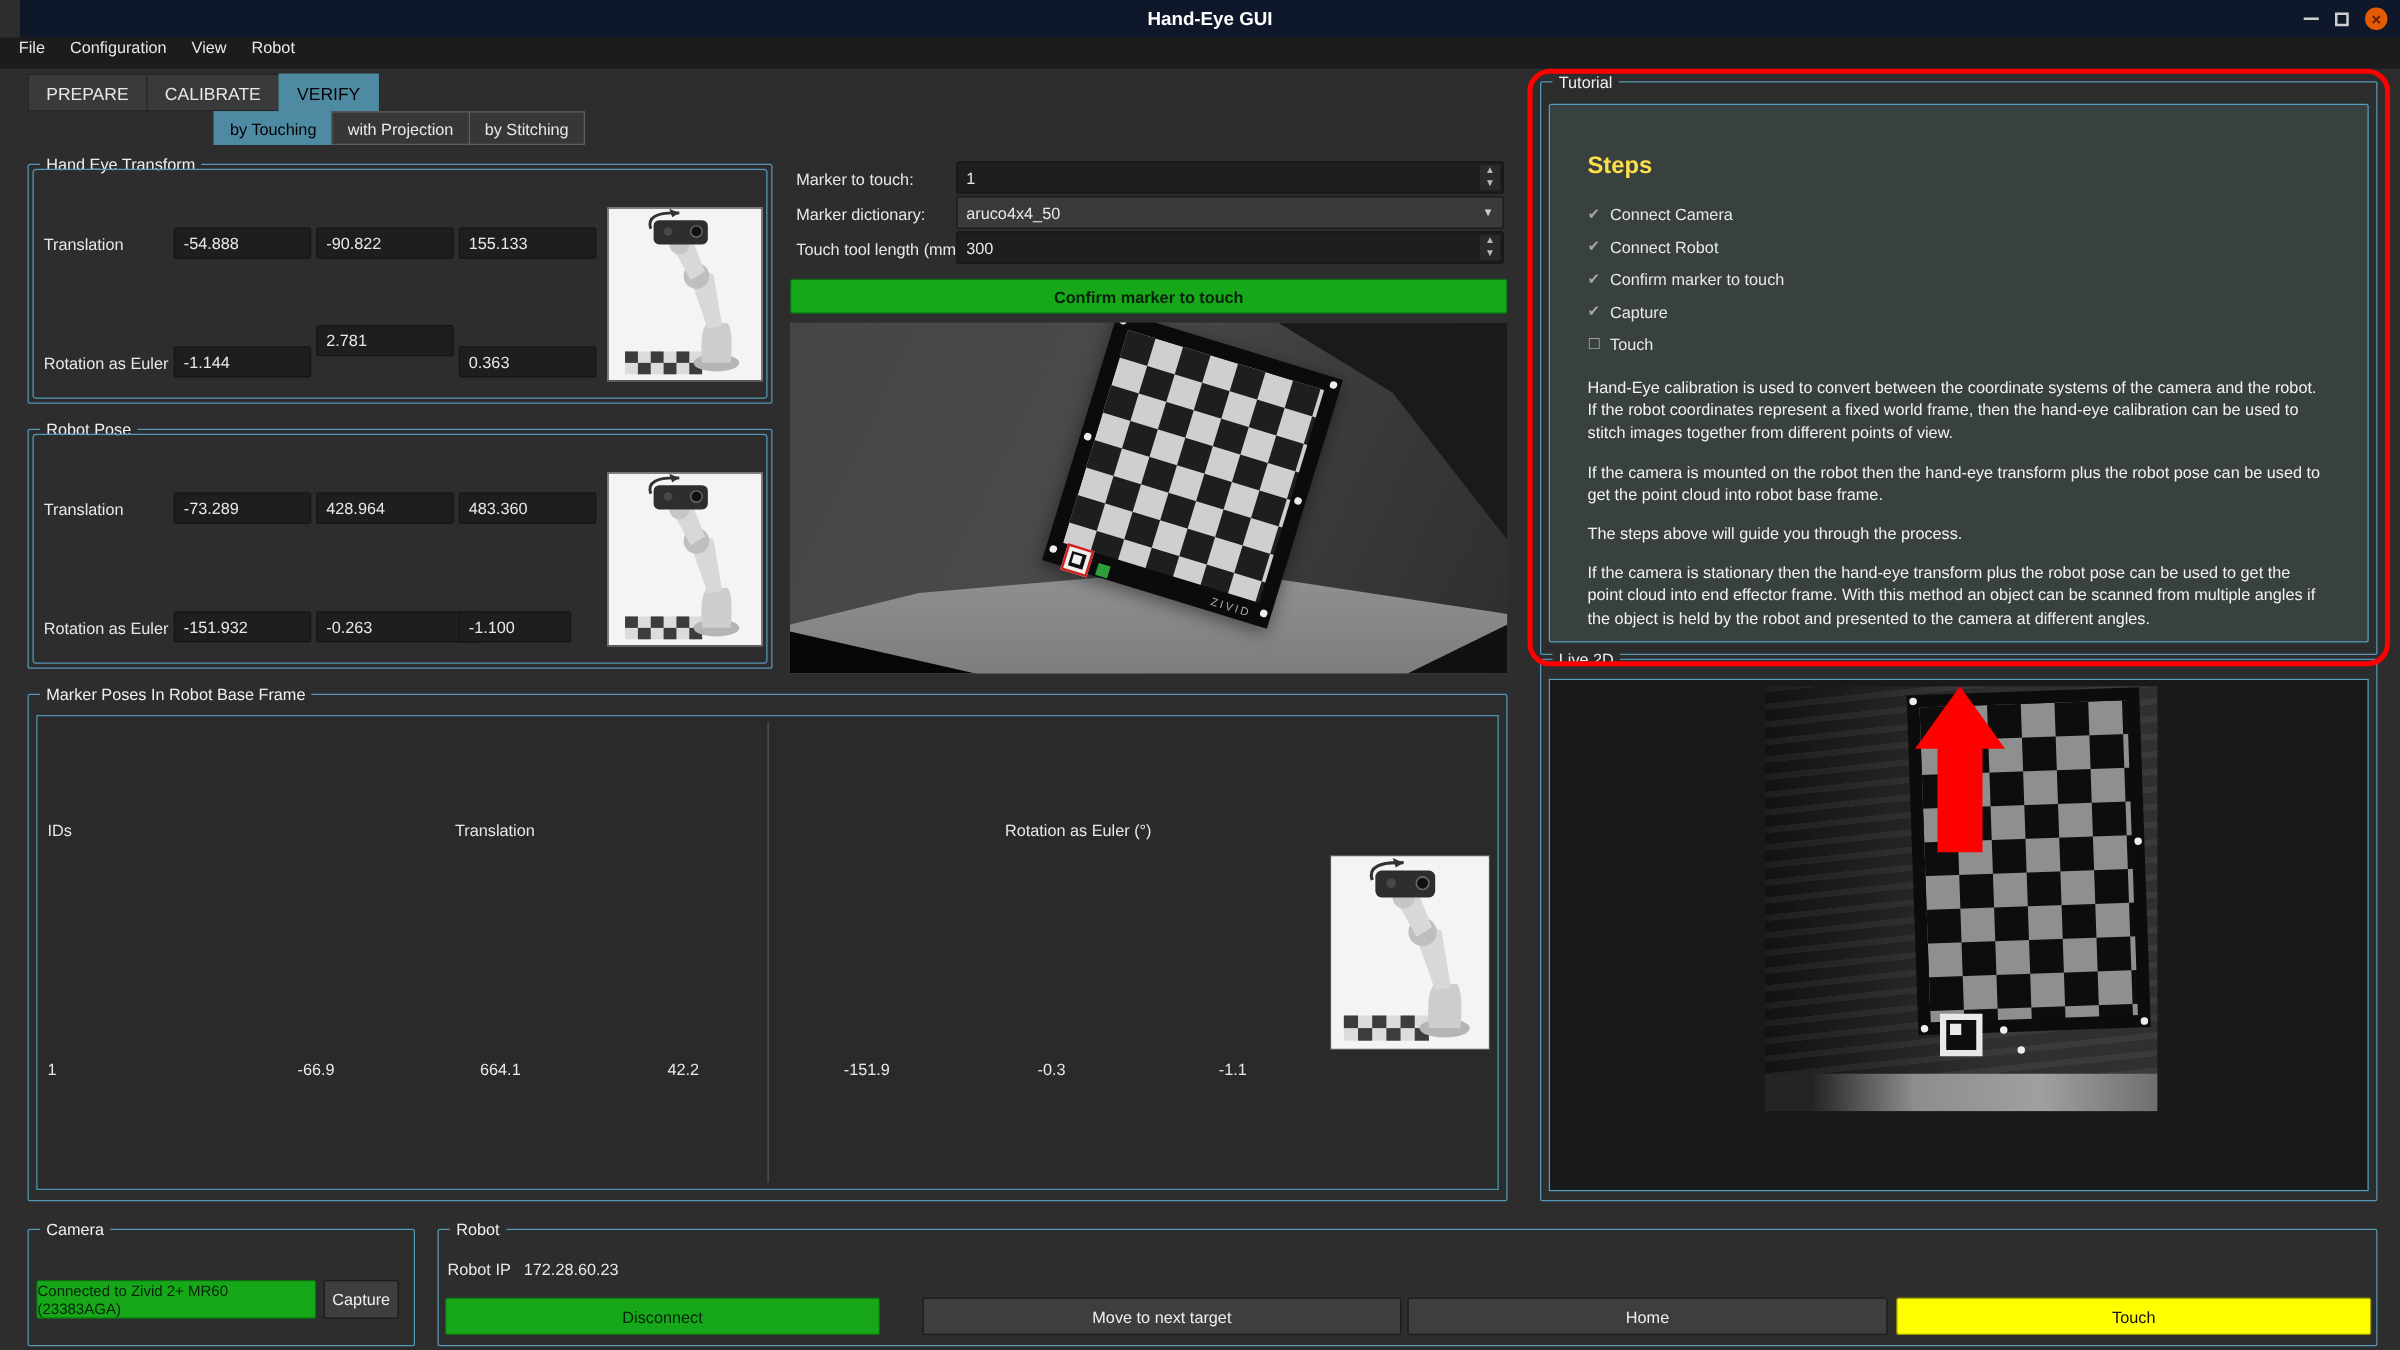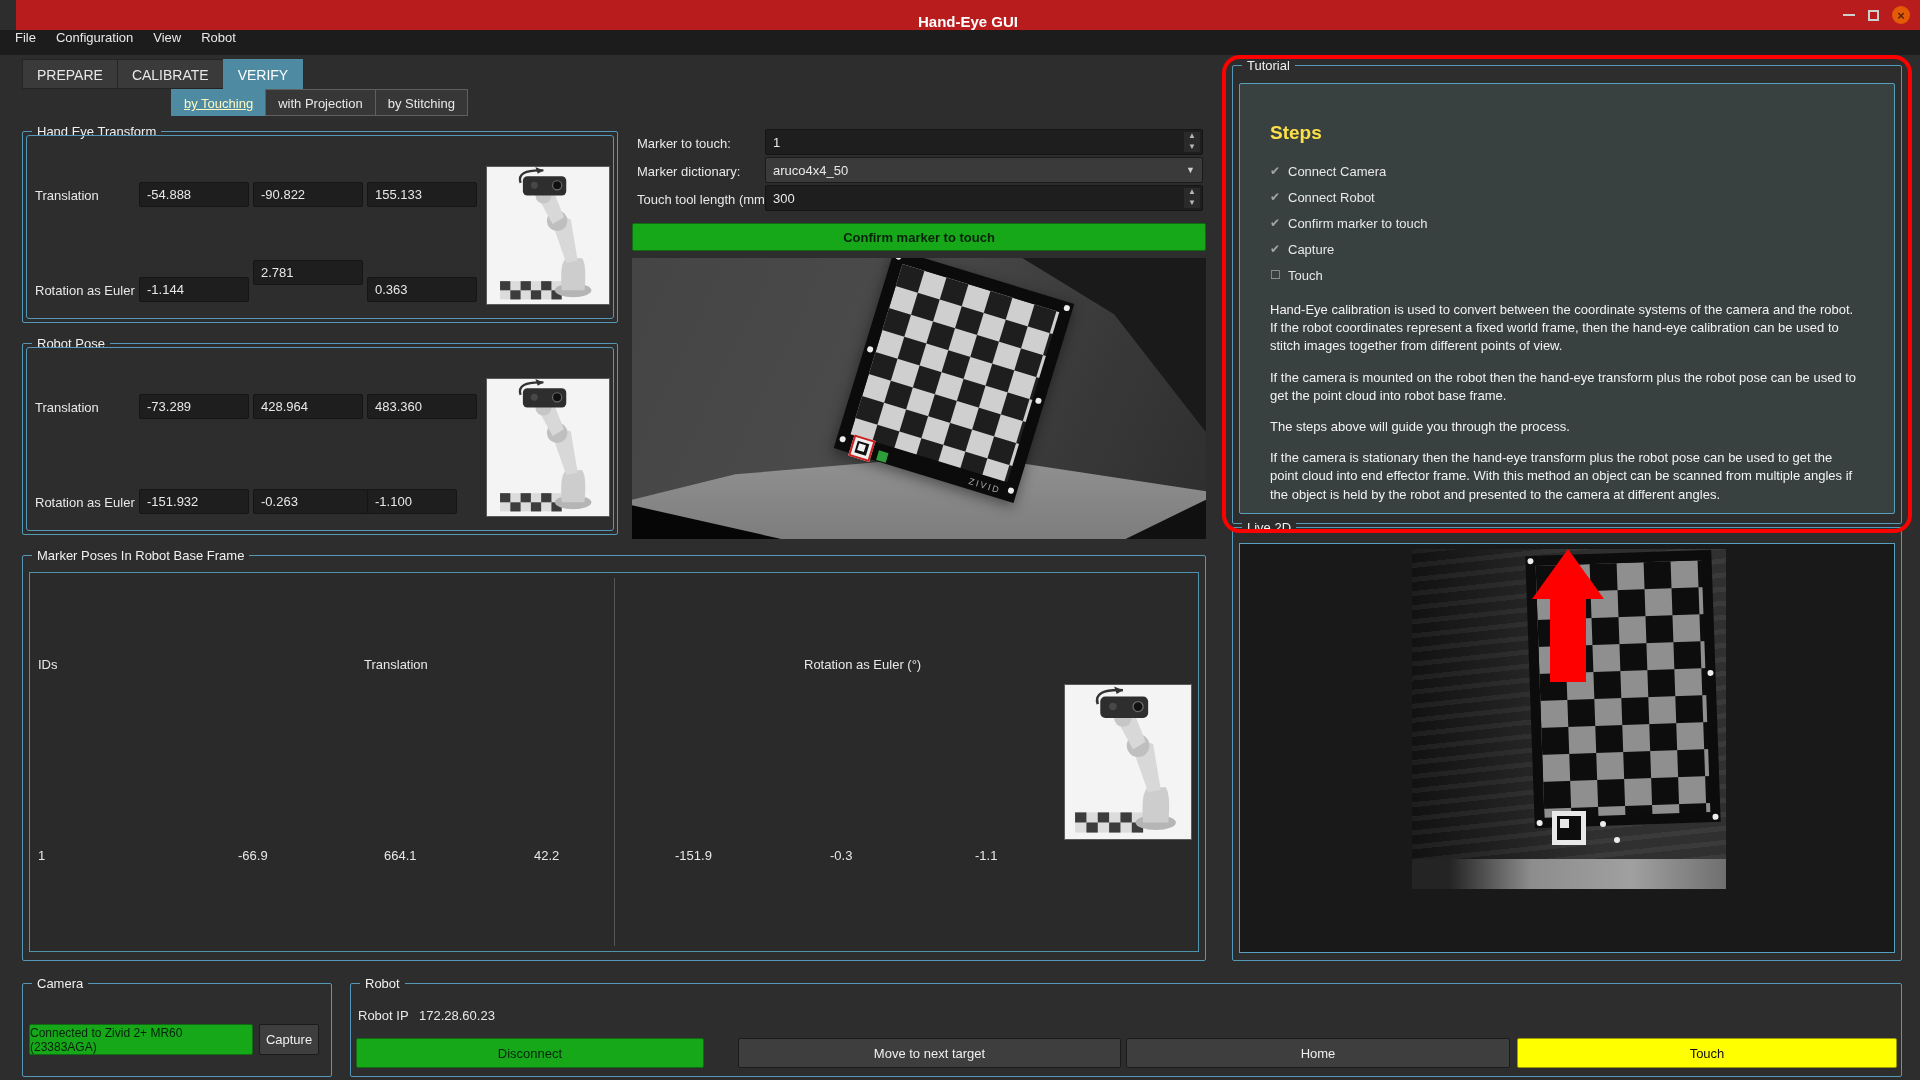--- a/index.html
+++ b/index.html
@@ -1,38 +1,38 @@
 <!DOCTYPE html>
 <html><head>
 <meta charset="utf-8">
 <style>
   * { margin:0; padding:0; box-sizing:border-box; }
   html,body { width:1920px; height:1080px; }
   body { font-family:"Liberation Sans","DejaVu Sans",sans-serif; font-size:13px; color:#e8e8e8; background:#2d2d2d; overflow:hidden; }
   .window { position:relative; width:1920px; height:1080px; background:#2d2d2d; overflow:hidden; }
 
   
-  .titlebar { position:absolute; top:0; left:16px; right:0; height:30px; background:#b91c1c; display:flex; align-items:flex-end; justify-content:center; }
+  .titlebar { position:absolute; top:0; left:16px; right:0; height:30px; background:#0f172a; display:flex; align-items:center; justify-content:center; }
   .title { font-weight:bold; font-size:15px; color:#fff; }
   .win-controls { position:absolute; right:10px; top:0; height:30px; display:flex; align-items:center; gap:13px; }
   .win-min { width:12px; height:2px; background:#cfcfcf; display:inline-block; }
   .win-max { width:11px; height:11px; border:2px solid #cfcfcf; display:inline-block; }
   .win-close { width:18px; height:18px; border-radius:50%; background:#e35b05; color:#5c1d00; font-size:13px; font-weight:bold; display:flex; align-items:center; justify-content:center; line-height:1; }
   .menubar { position:absolute; top:30px; left:0; right:0; height:25px; background:#1c1c1c; display:flex; padding-left:5px; }
   .menubar span { padding:0 10px; }
 
   
   .tabbar { position:absolute; top:59px; left:22px; display:flex; }
   .tab { padding:0 14px; height:30px; line-height:30px; background:#3a3a3a; border:1px solid #242424; border-right:none; font-size:14px; }
   .tab:last-child { border-right:1px solid #242424; }
-  .tab.active { background:#4e8ba3; border-color:#4e8ba3; color:#ffffff; }
+  .tab.active { background:#4e8ba3; border-color:#4e8ba3; color:#000000; }
   .subtabbar { position:absolute; top:89px; left:171px; display:flex; }
   .subtab { padding:0 12px; height:27px; line-height:27px; background:#373737; border:1px solid #5f5f5f; border-right:none; }
   .subtab:last-child { border-right:1px solid #5f5f5f; }
-  .subtab.active { background:#4e8ba3; border-color:#4e8ba3; color:#fef9c3;text-decoration:underline; }
+  .subtab.active { background:#4e8ba3; border-color:#4e8ba3; color:#000000; }
 
   
   .groupbox { position:absolute; border:1px solid #5598b8; border-radius:2px; }
   .gb-label { position:absolute; top:-8px; left:9px; background:#2d2d2d; padding:0 5px; font-size:13px; color:#f0f0f0; white-space:nowrap; }
   .inner-frame { position:absolute; inset:3px; border:1px solid #5598b8; border-radius:3px; pointer-events:none; }
 
   .rowlabel { position:absolute; white-space:nowrap; }
   .valfield { position:absolute; height:25px; background:#1e1e1e; border:1px solid #151515; border-radius:2px; display:flex; align-items:center; padding-left:7px; }
   .robot-img { position:absolute; background:#f4f4f4; border:1px solid #5a5a5a; overflow:hidden; }
   .robot-img svg { width:100%; height:100%; display:block; }

